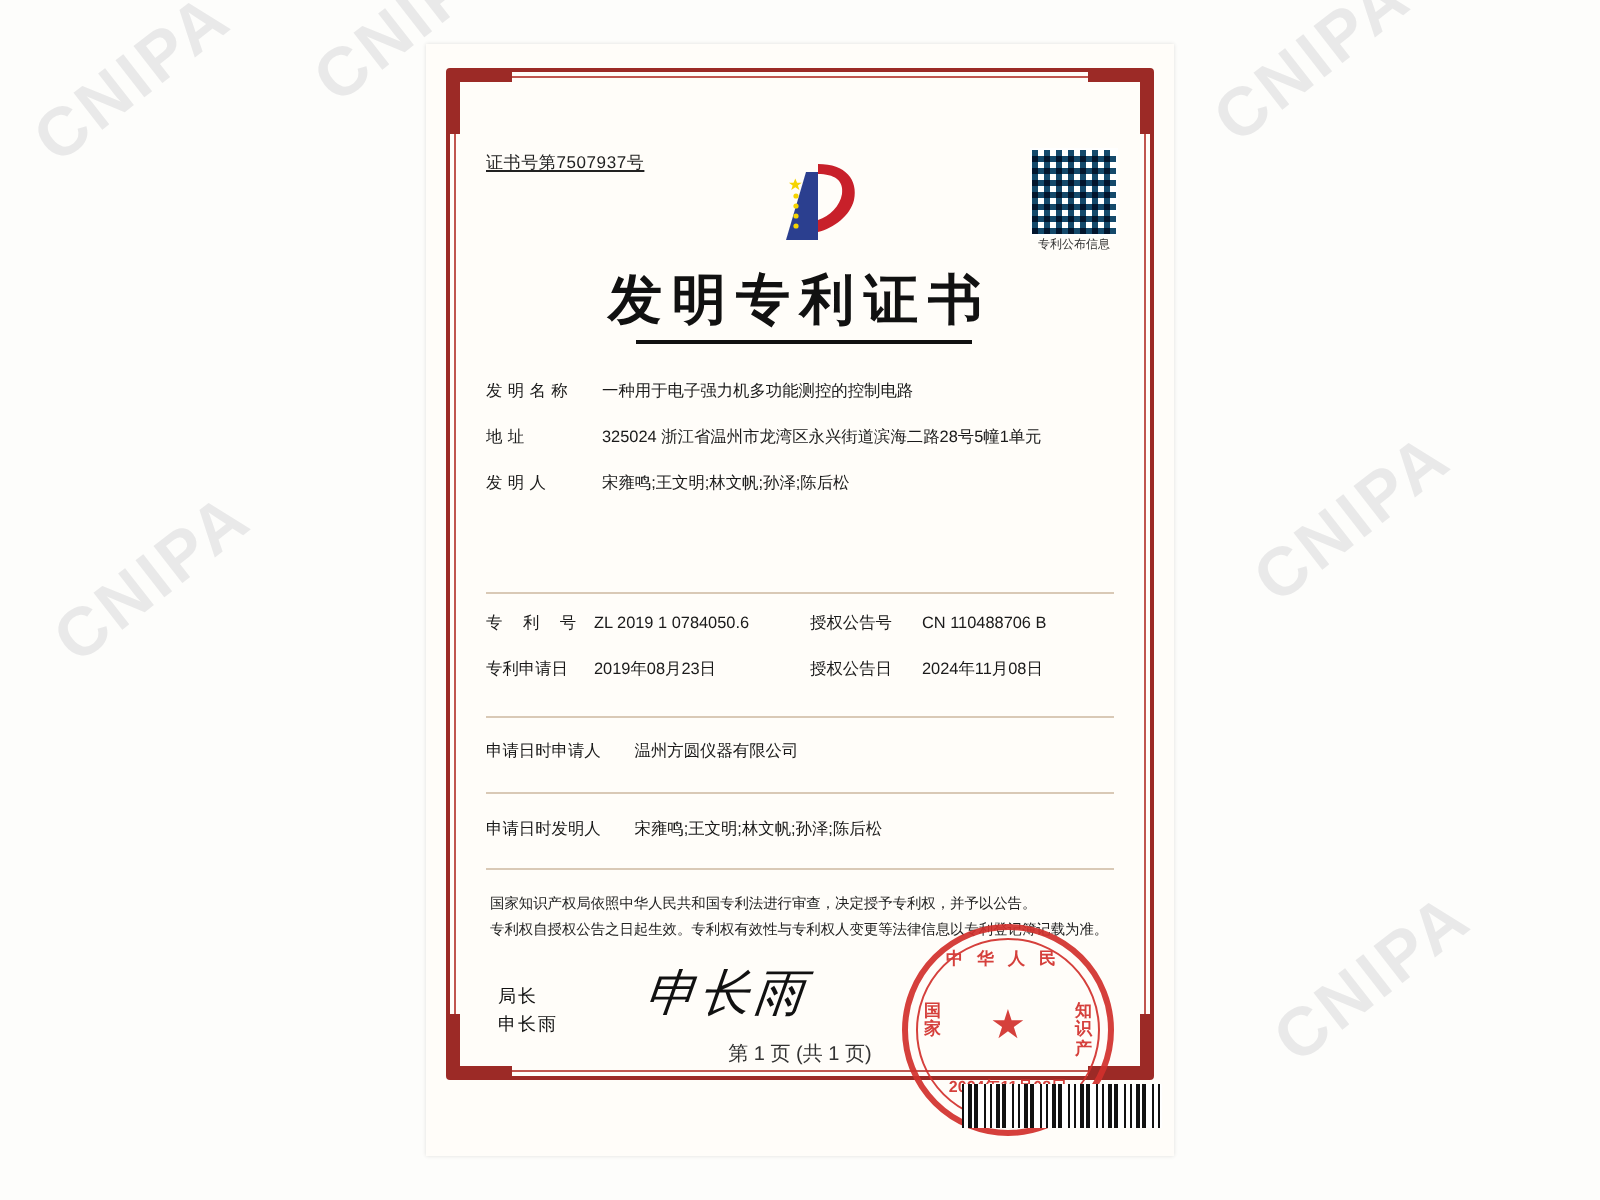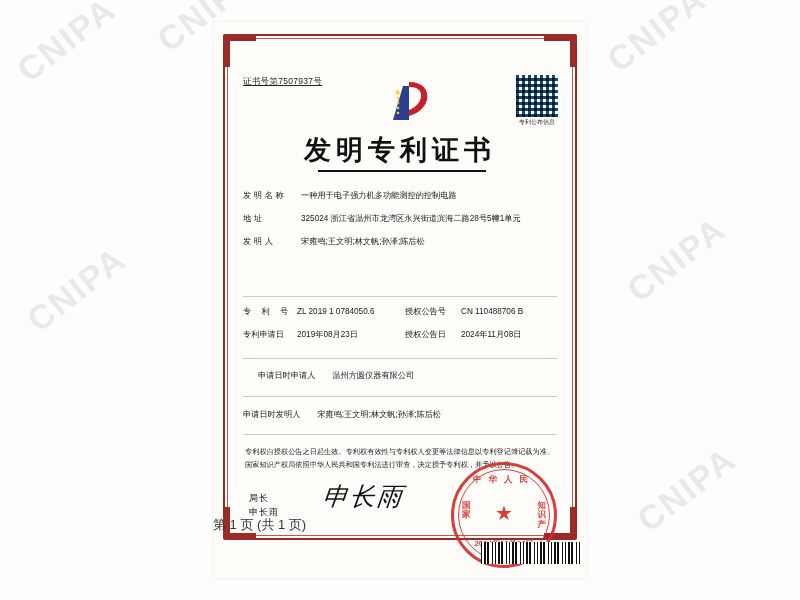--- a/index.html
+++ b/index.html
@@ -161,21 +161,21 @@
   .d1 { top: 274px; }
   .d2 { top: 332px; }
 
   .applicants {
     position: absolute;
     left: 30px;
     width: 314px;
     font-size: 8.2px;
     color: #1a1a1a;
   }
-  .ap1 { top: 286px; margin-left: 15px; }
+  .ap1 { top: 286px; }
   .ap2 { top: 352px; }
   .ap-lbl { display: inline-block; width: 72px; }
 
   .legal {
     position: absolute;
     left: 32px;
     right: 32px;
     top: 412px;
     font-size: 7.2px;
     color: #222;
@@ -266,22 +266,22 @@
     text-align: center;
     font-size: 8px;
     color: #d2302c;
     font-weight: bold;
   }
 
   .page-no {
     position: absolute;
     left: 0; right: 0;
     bottom: 44px;
-    text-align: left;
-    font-size: 13px;
+    text-align: center;
+    font-size: 10px;
     color: #333;
   }
 
   
   .barcode {
     position: absolute;
     left: 268px;
     bottom: 14px;
     width: 100px;
     height: 22px;
@@ -371,22 +371,22 @@
     <div class="divider" style="top:374px;"></div>
 
     <div class="applicants ap2" style="top:387px;">
       <span class="ap-lbl">申请日时发明人</span>
       <span>宋雍鸣;王文明;林文帆;孙泽;陈后松</span>
     </div>
 
     <div class="divider" style="top:412px;"></div>
 
     <div class="legal" style="top:424px;">
+      <div>国家知识产权局依照中华人民共和国专利法进行审查，决定授予专利权，并予以公告。</div>
       <div>专利权自授权公告之日起生效。专利权有效性与专利权人变更等法律信息以专利登记簿记载为准。</div>
-      <div>国家知识产权局依照中华人民共和国专利法进行审查，决定授予专利权，并予以公告。</div>
     </div>
 
     <div class="sig-label">
       <div>局长</div>
       <div>申长雨</div>
     </div>
     <div class="sig-hand">申长雨</div>
 
     <div class="seal">
       <div class="seal-inner"></div>

